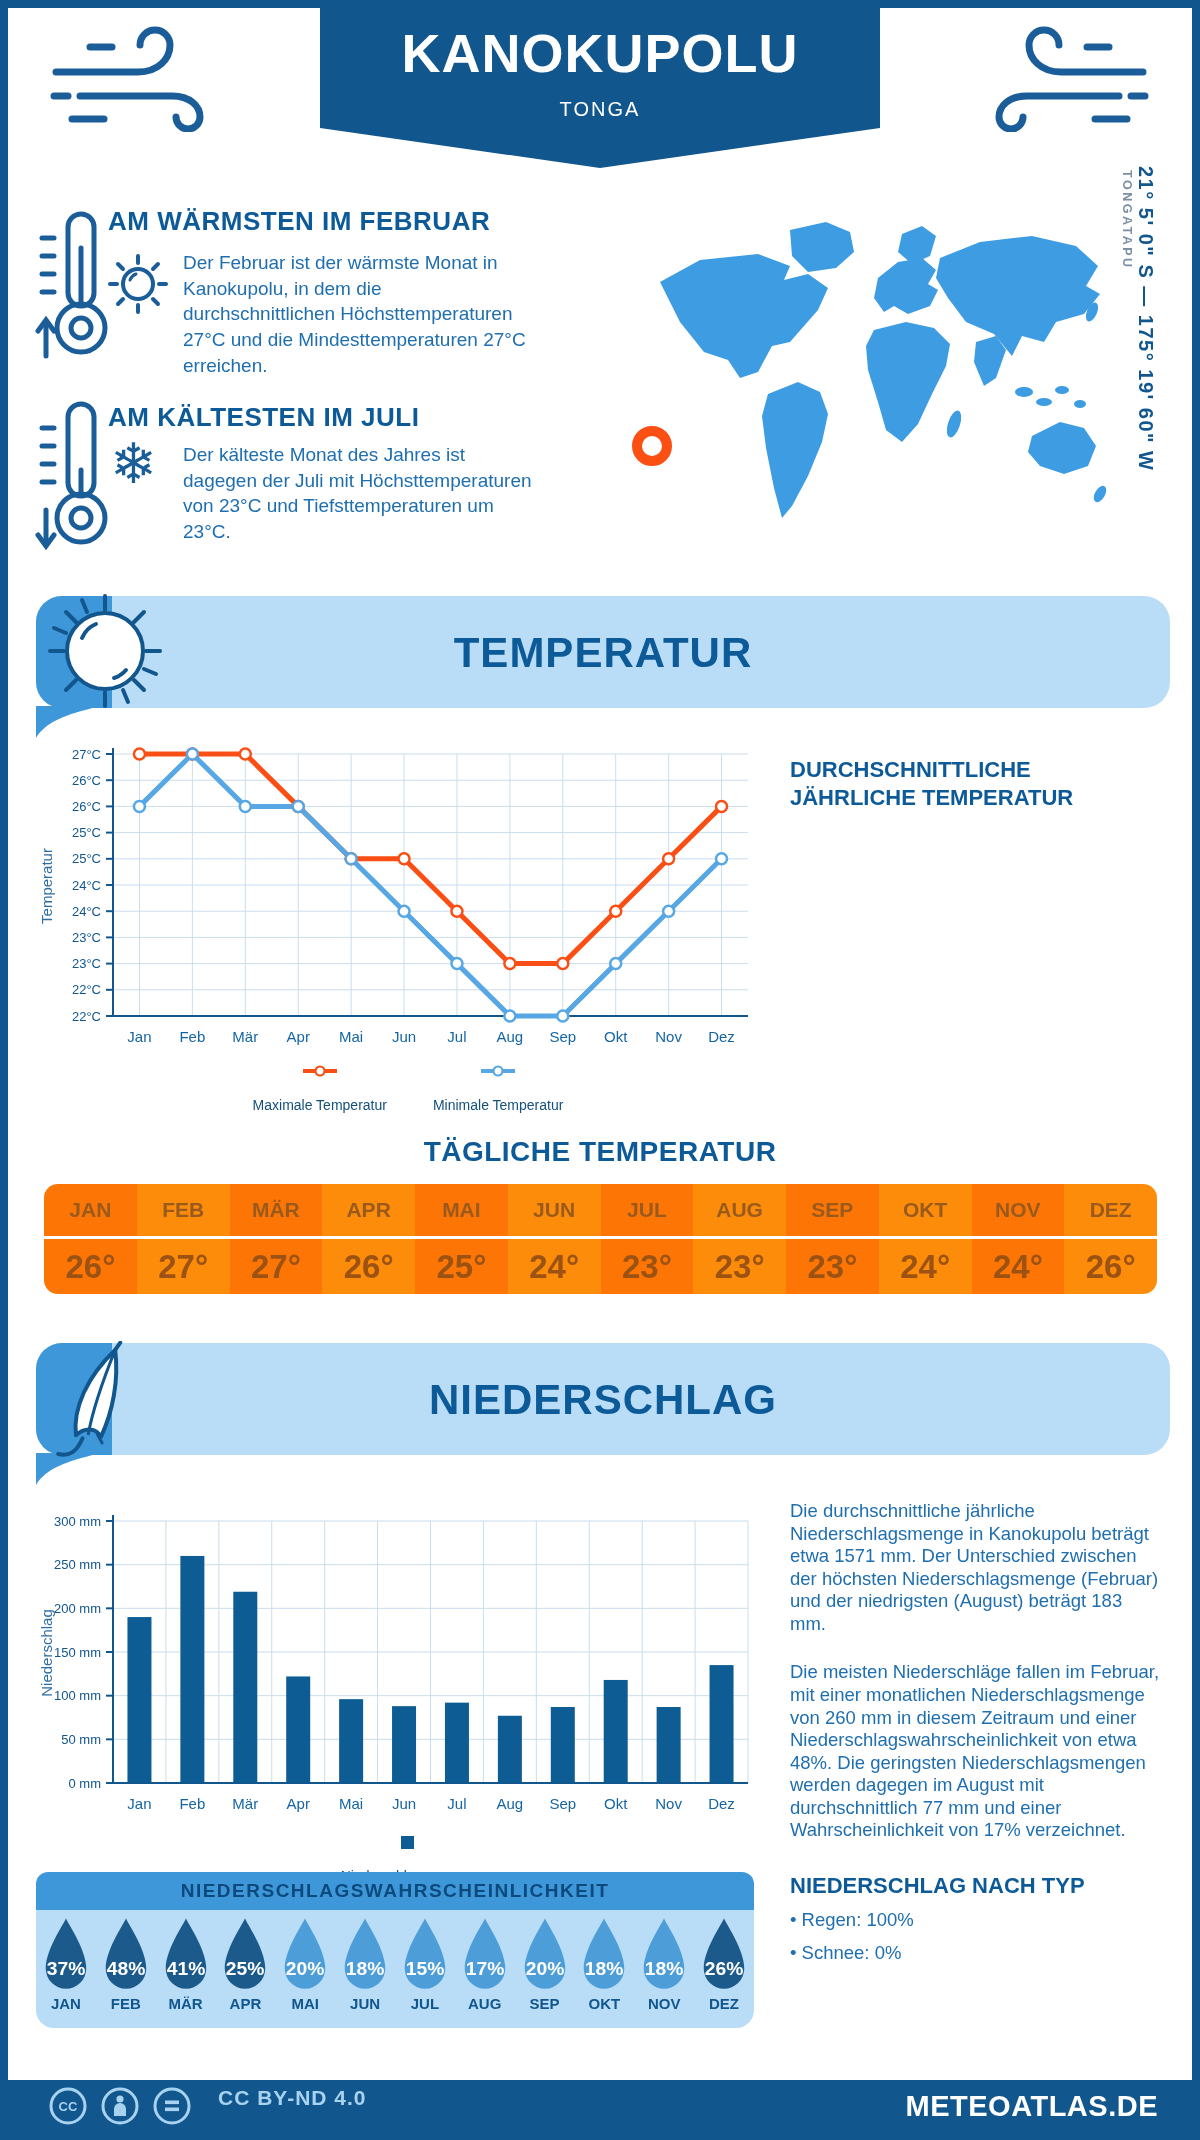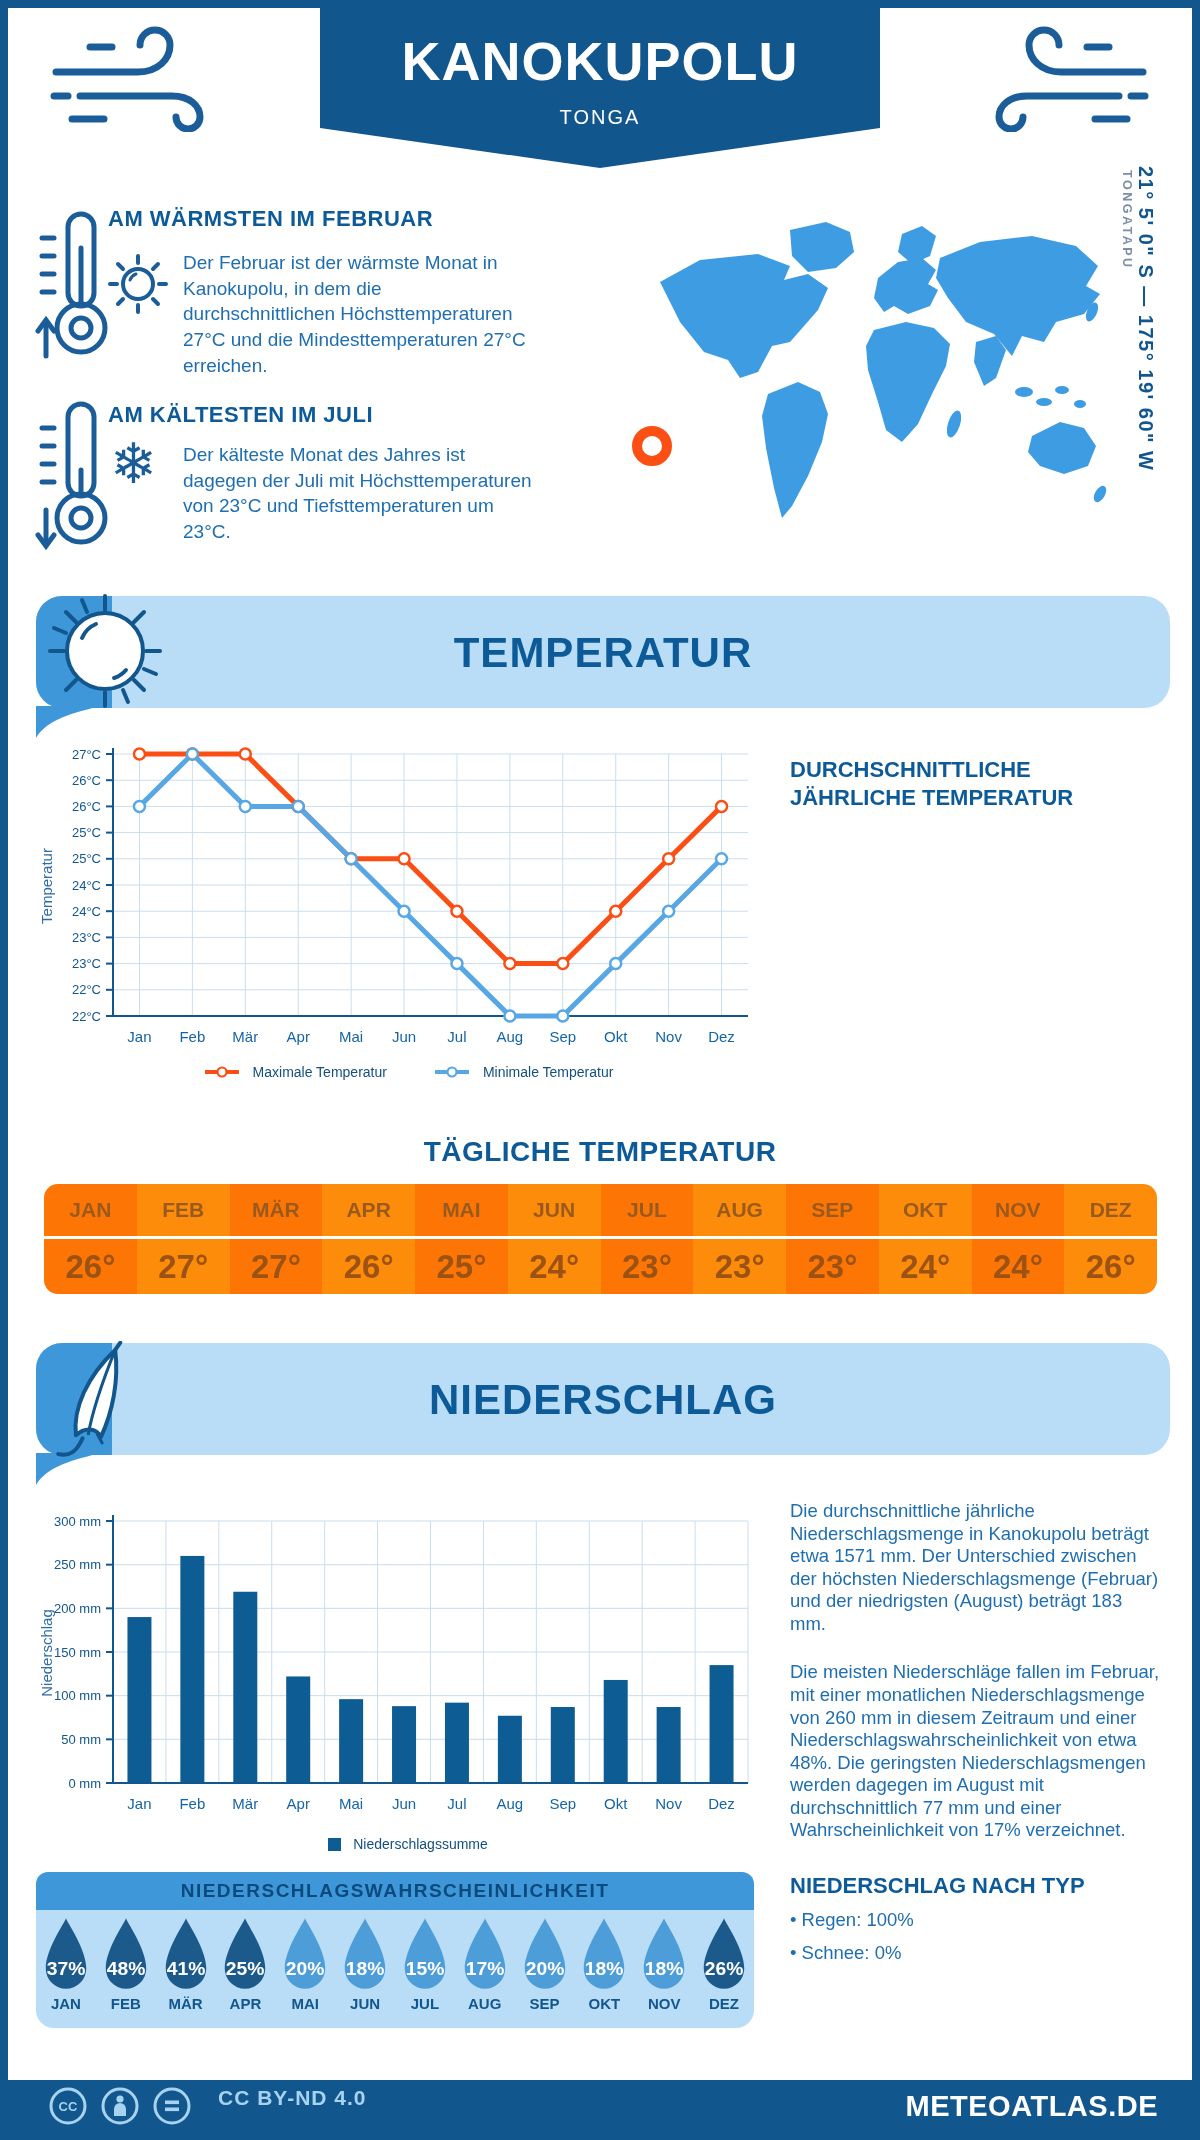--- a/index.html
+++ b/index.html
@@ -4,25 +4,25 @@
 <style>
   html,body{margin:0;padding:0;background:#e8eef4;}
   .page{position:relative;width:1200px;height:2140px;background:#ffffff;
         border:8px solid #12568e;box-sizing:border-box;overflow:hidden;
         font-family:"Liberation Sans",sans-serif;}
   .abs{position:absolute;}
 
   
   .hdr-banner{left:312px;top:0;width:560px;height:160px;background:#12568e;
               clip-path:polygon(0 0,100% 0,100% 75%,50% 100%,0 75%);text-align:center;}
-  .hdr-title{margin-top:22px;font-size:54px;font-weight:bold;color:#ffffff;letter-spacing:1px;}
+  .hdr-title{margin-top:14px;font-size:54px;font-weight:bold;color:#ffffff;letter-spacing:1px;}
   .hdr-sub{margin-top:14px;font-size:20px;color:#ffffff;letter-spacing:2px;}
 
   
-  .hl-heading{font-size:22px;font-weight:bold;color:#0d5a99;letter-spacing:.5px;}
+  .hl-heading{font-size:26px;font-weight:bold;color:#0d5a99;letter-spacing:.5px;}
   .hl-text{font-size:19px;line-height:1.35;color:#1e6eb0;}
 
   
   .coords-box{left:1112px;top:158px;height:380px;writing-mode:vertical-rl;}
   .coords-main{display:block;font-size:20px;font-weight:bold;color:#12568e;letter-spacing:1.5px;}
   .coords-sub{display:block;font-size:12.5px;font-weight:bold;color:#7b8ea3;letter-spacing:2.5px;margin-top:4px;}
 
   
   .banner{width:1134px;height:112px;}
   .banner-light{position:absolute;left:0;top:0;width:100%;height:112px;background:#b9dcf7;border-radius:26px;}
@@ -33,21 +33,21 @@
   .banner-tail{position:absolute;left:0;top:110px;}
 
   
   .panel{width:372px;color:#1e6eb0;}
   .panel h3{margin:0;font-size:22px;line-height:1.25;font-weight:bold;color:#0d5a99;}
   .panel p{margin:26px 0 0 0;font-size:18.5px;line-height:1.22;}
   .panel .tight{margin-top:10px;}
 
   
   .legend-row{display:flex;justify-content:center;gap:46px;align-items:center;}
-  .legend-item{display:flex;align-items:center;gap:12px;font-size:14px;color:#14507d;}
+  .legend-item{display:flex;align-items:center;gap:19px;font-size:14px;color:#14507d;flex-direction:column;}
 
   
   .daily-head{left:0;right:0;text-align:center;font-size:28px;font-weight:bold;color:#0d5a99;letter-spacing:.5px;}
   .tbl{display:grid;grid-template-columns:repeat(12,1fr);border-radius:14px;overflow:hidden;}
   .tbl .mcell{height:52px;display:flex;align-items:center;justify-content:center;
               font-size:21px;font-weight:bold;color:#9a5a1d;border-bottom:3px solid #ffffff;}
   .tbl .vcell{height:55px;display:flex;align-items:center;justify-content:center;
               font-size:33px;font-weight:bold;color:#9c5212;}
   .bgA{background:#fd7605;} .bgB{background:#fc8c09;}
 

